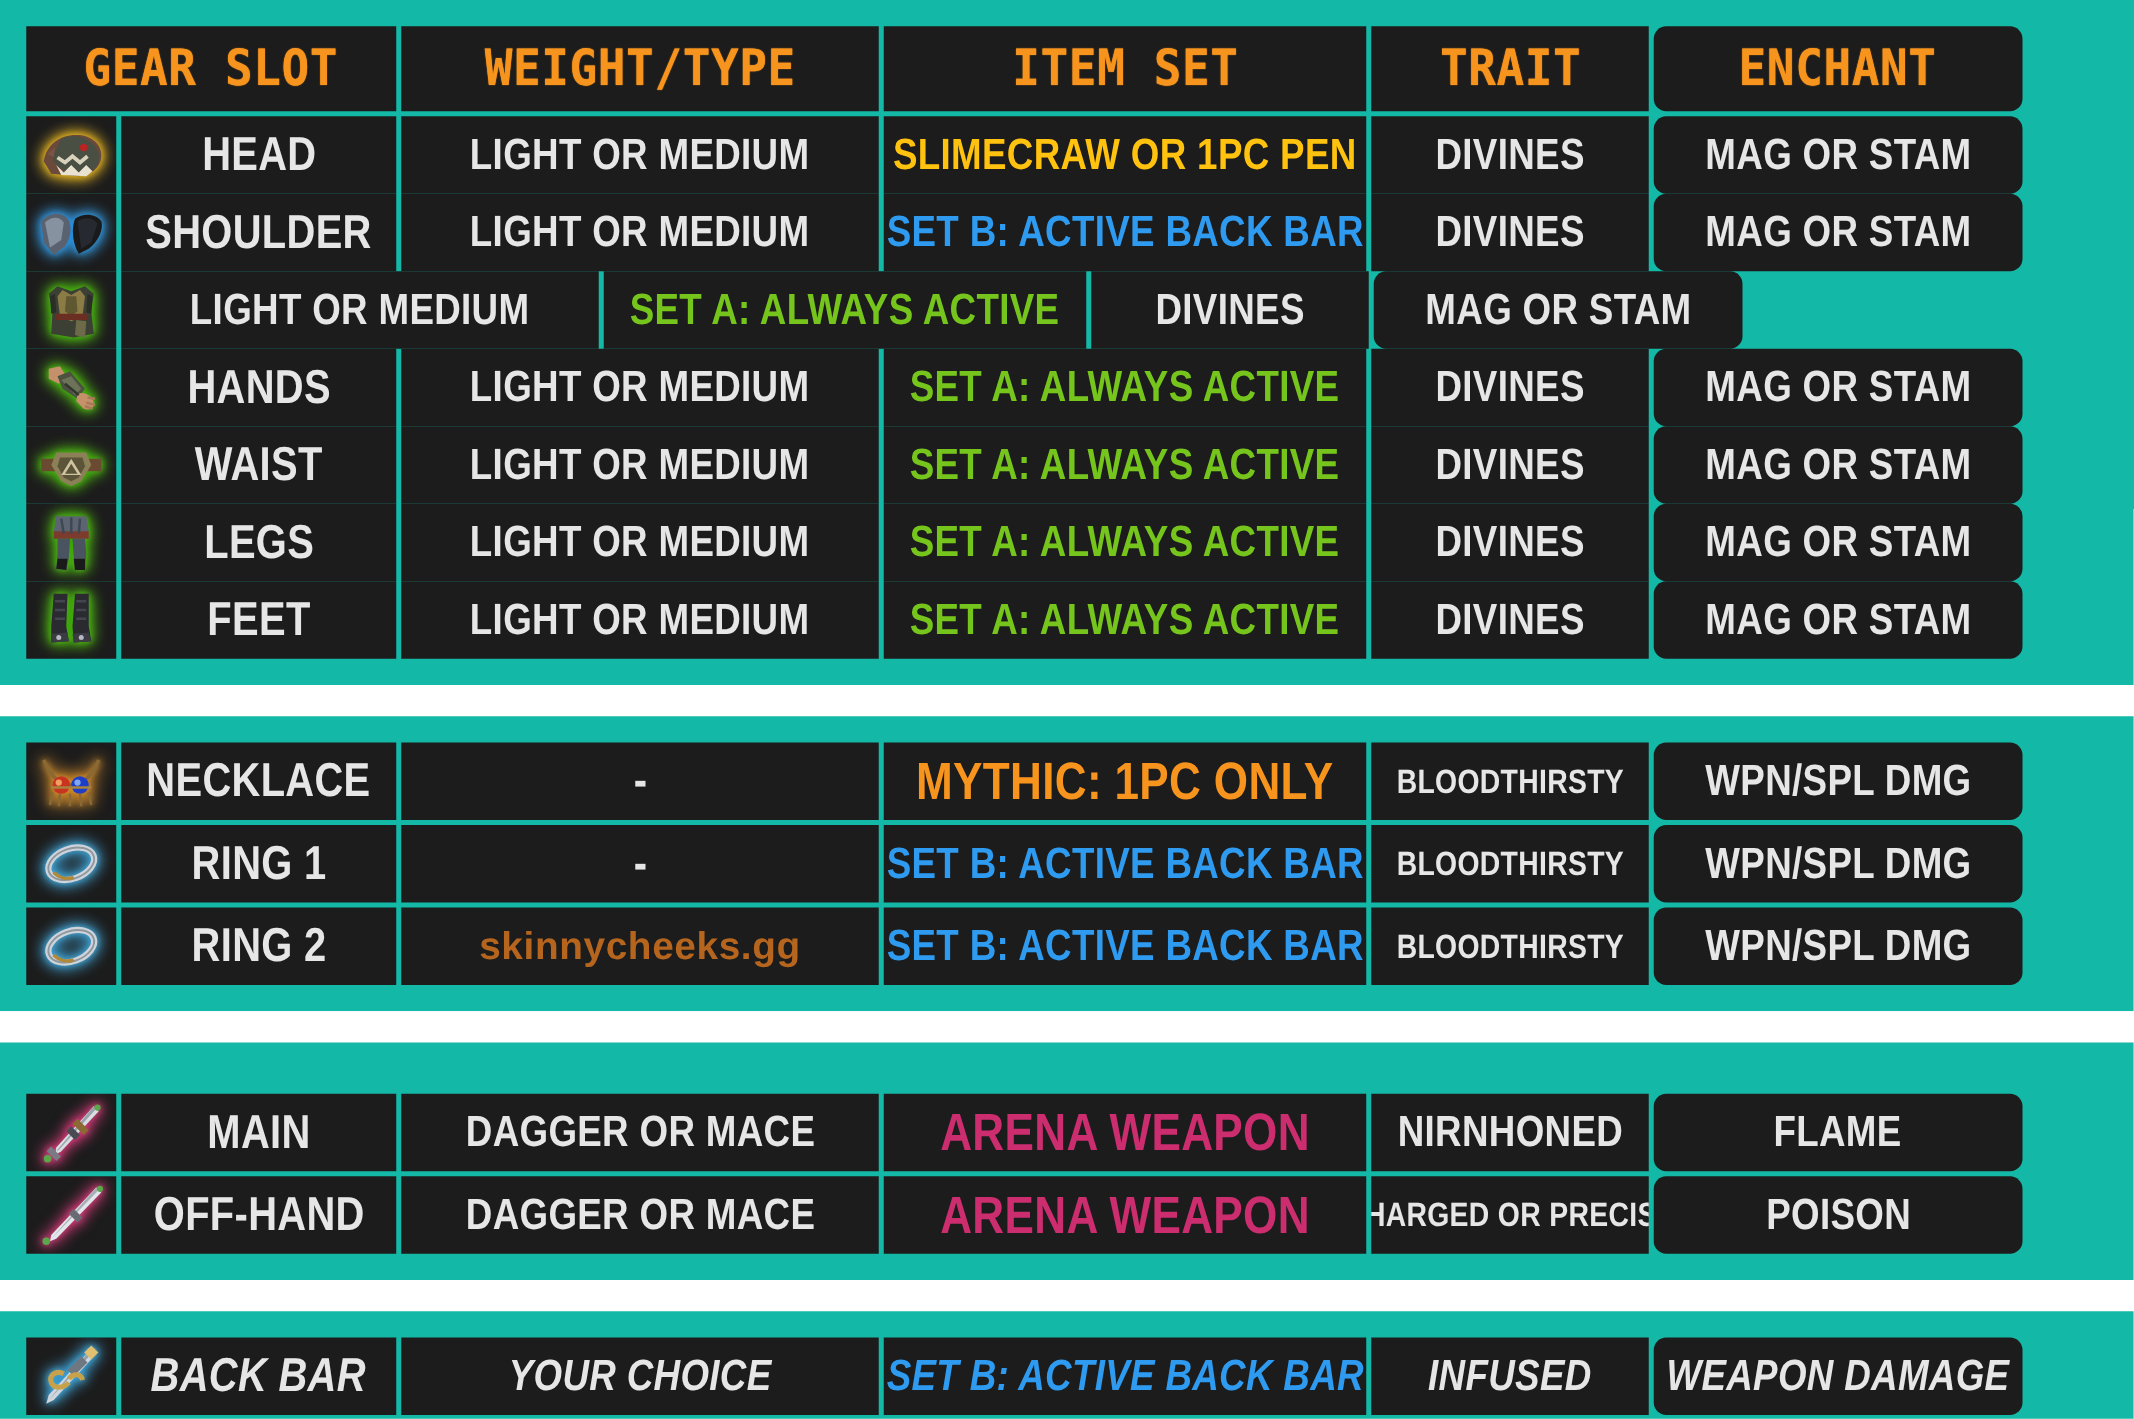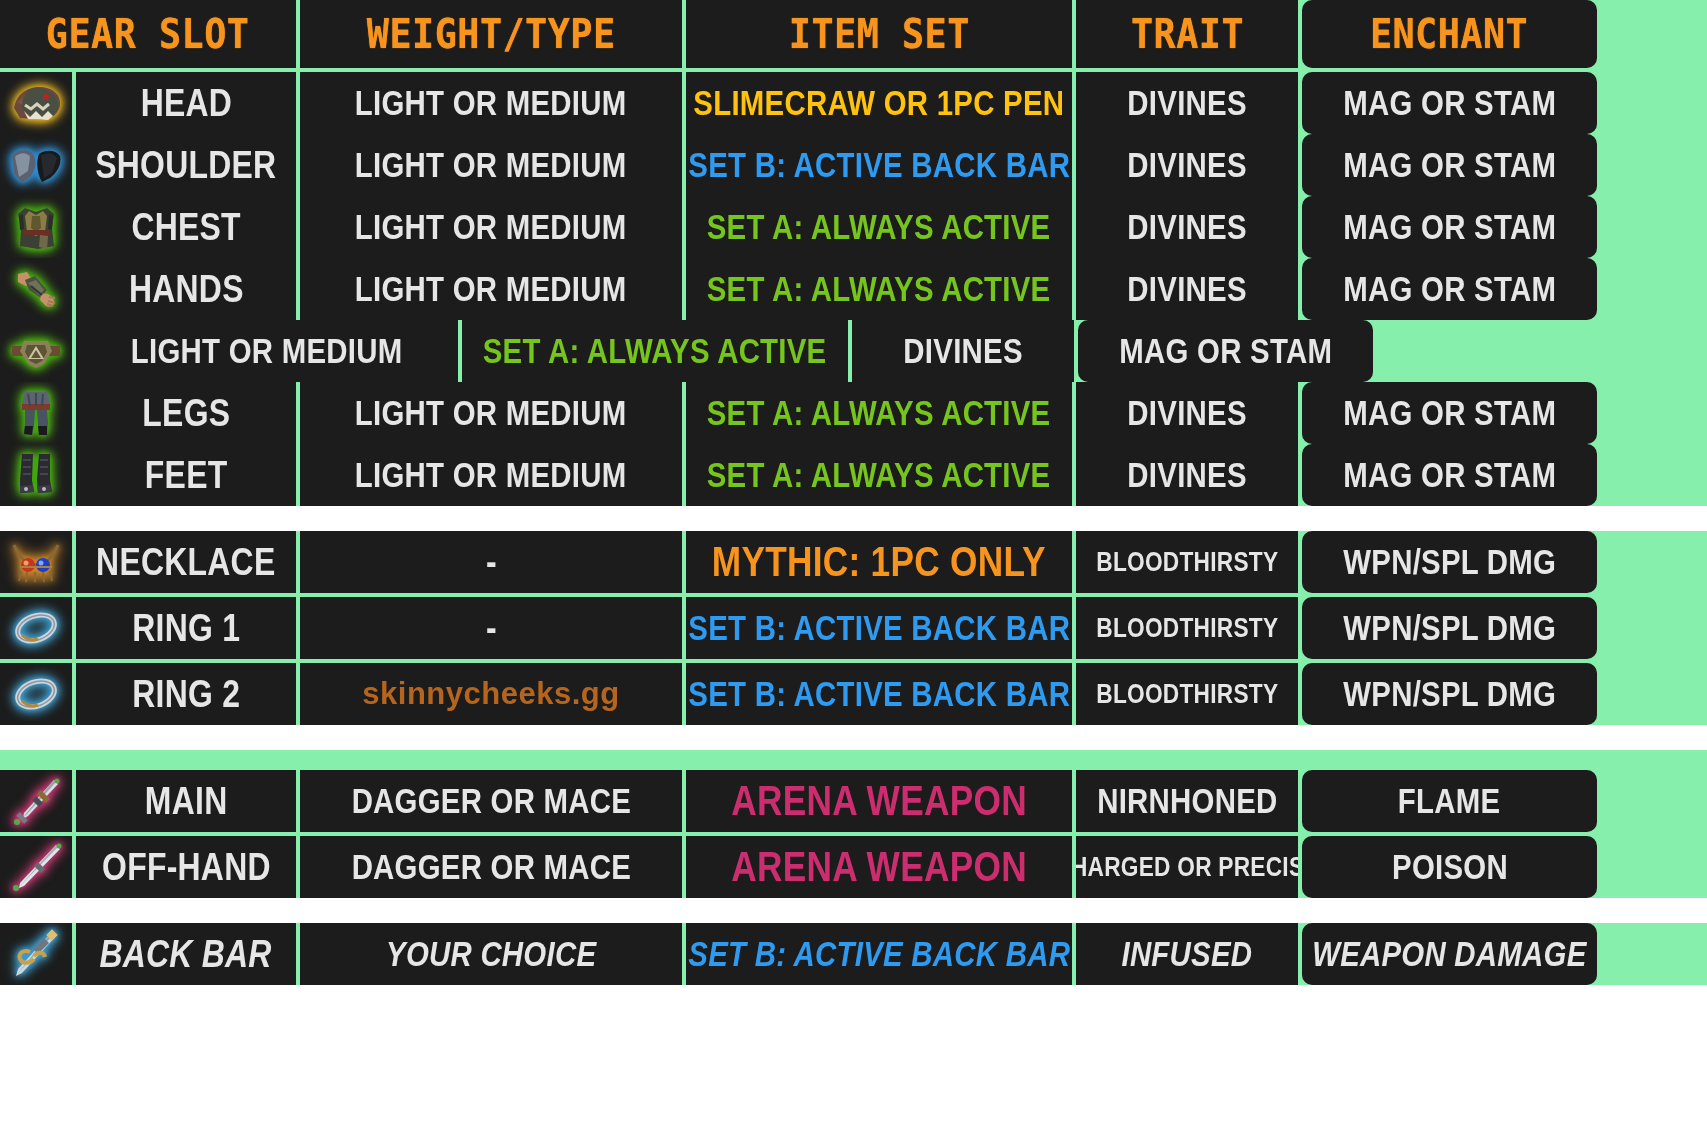--- a/index.html
+++ b/index.html
@@ -15,22 +15,22 @@
 
   #sheet {
     width: 1707px;
     height: 1135px;
     position: relative;
     background: #ffffff;
   }
 
   
   .section {
-    background: #86efac;
-    padding: 0;
+    background: #14b8a6;
+    padding: 21px;
     display: flex;
     flex-direction: column;
     gap: 4px;
     width: 1707px;
   }
   .sec-gap { height: 25px; background: #ffffff; width: 1707px; }
 
   
   .row {
     display: flex;
@@ -211,23 +211,20 @@
       <path d="M17 6 L28 10 L39 6 L46 12 L44 26 L46 44 L30 47 L12 44 L13 26 L10 12 Z" fill="#3c4034"></path>
       <path d="M21 9 L28 13 L35 9 L39 14 L37 30 L28 34 L19 30 L17 14 Z" fill="#8b7c45"></path>
       <path d="M24 14 L32 14 L33 26 L28 30 L23 26 Z" fill="#5f5730"></path>
       <rect x="15" y="28" width="26" height="5" fill="#6b2e22"></rect>
       <path d="M32 33 L40 34 L39 47 L31 45 Z" fill="#6d6a4a"></path>
       <path d="M11 14 L15 12 L16 27 L12 28 Z" fill="#2b2e26"></path>
       <path d="M45 14 L41 12 L40 27 L44 28 Z" fill="#2b2e26"></path>
     </svg>
             </div>
           </div>
-          <div class="cell c-name">
-            <span class="txt name">CHEST</span>
-          </div>
           <div class="cell c-weight">
             <span class="txt">LIGHT OR MEDIUM</span>
           </div>
           <div class="cell c-set">
             <span class="txt col-green">SET A: ALWAYS ACTIVE</span>
           </div>
           <div class="cell c-trait">
             <span class="txt">DIVINES</span>
           </div>
           <div class="cell c-ench">
@@ -268,20 +265,23 @@
             <div class="icon-box glow-green">
               <svg width="56" height="50" viewBox="0 0 56 50">
       <rect x="4" y="20" width="12" height="10" fill="#6a4a30"></rect>
       <rect x="40" y="20" width="12" height="10" fill="#6a4a30"></rect>
       <path d="M16 15 L40 15 L44 25 L36 38 L28 42 L20 38 L12 25 Z" fill="#8b8057"></path>
       <path d="M19 19 L37 19 L39 26 L34 35 L28 38 L22 35 L17 26 Z" fill="#5b5438"></path>
       <path d="M28 20 L36 33 L20 33 Z" fill="#cfc4a0"></path>
       <path d="M28 24 L33 32 L23 32 Z" fill="#5b5438"></path>
     </svg>
             </div>
+          </div>
+          <div class="cell c-name">
+            <span class="txt name">WAIST</span>
           </div>
           <div class="cell c-weight">
             <span class="txt">LIGHT OR MEDIUM</span>
           </div>
           <div class="cell c-set">
             <span class="txt col-green">SET A: ALWAYS ACTIVE</span>
           </div>
           <div class="cell c-trait">
             <span class="txt">DIVINES</span>
           </div>

